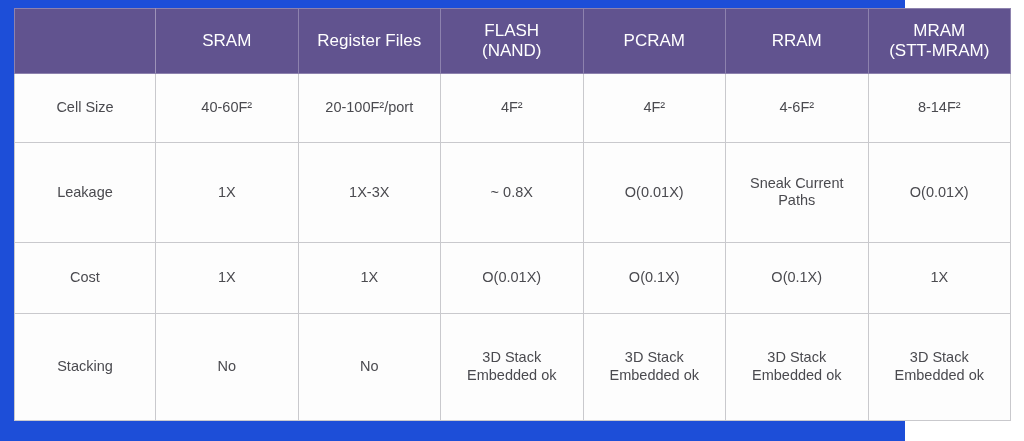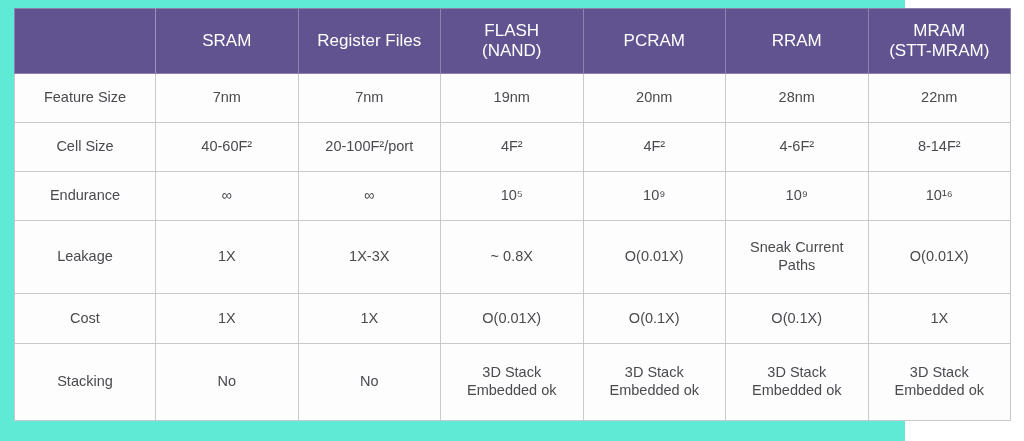--- a/index.html
+++ b/index.html
@@ -10,21 +10,21 @@
   body {
     width: 1024px;
     height: 441px;
     font-family: "Liberation Sans", sans-serif;
     overflow: hidden;
   }
   .page {
     position: relative;
     width: 905px;
     height: 441px;
-    background: #5eead4;
+    background: #1d4ed8;
   }
   .table-wrap {
     position: absolute;
     left: 14px;
     top: 8px;
     width: 996px;
     height: 413px;
   }
   table.memcmp {
     width: 996px;
@@ -91,45 +91,27 @@
           <th class="twoline">FLASH
 (NAND)</th>
           <th class="twoline">PCRAM</th>
           <th class="twoline">RRAM</th>
           <th class="twoline">MRAM
 (STT-MRAM)</th>
         </tr>
       </thead>
       <tbody>
         <tr class="r-std">
-          <td class="label-cell twoline">Feature Size</td>
-          <td class="twoline">7nm</td>
-          <td class="twoline">7nm</td>
-          <td class="twoline">19nm</td>
-          <td class="twoline">20nm</td>
-          <td class="twoline">28nm</td>
-          <td class="twoline">22nm</td>
-        </tr>
-        <tr class="r-std">
           <td class="label-cell twoline">Cell Size</td>
           <td class="twoline">40-60F²</td>
           <td class="twoline">20-100F²/port</td>
           <td class="twoline">4F²</td>
           <td class="twoline">4F²</td>
           <td class="twoline">4-6F²</td>
           <td class="twoline">8-14F²</td>
-        </tr>
-        <tr class="r-std">
-          <td class="label-cell twoline">Endurance</td>
-          <td class="twoline">∞</td>
-          <td class="twoline">∞</td>
-          <td class="twoline">10⁵</td>
-          <td class="twoline">10⁹</td>
-          <td class="twoline">10⁹</td>
-          <td class="twoline">10¹⁶</td>
         </tr>
         <tr class="r-leak">
           <td class="label-cell twoline">Leakage</td>
           <td class="twoline">1X</td>
           <td class="twoline">1X-3X</td>
           <td class="twoline">~ 0.8X</td>
           <td class="twoline">O(0.01X)</td>
           <td class="twoline">Sneak Current
 Paths</td>
           <td class="twoline">O(0.01X)</td>

